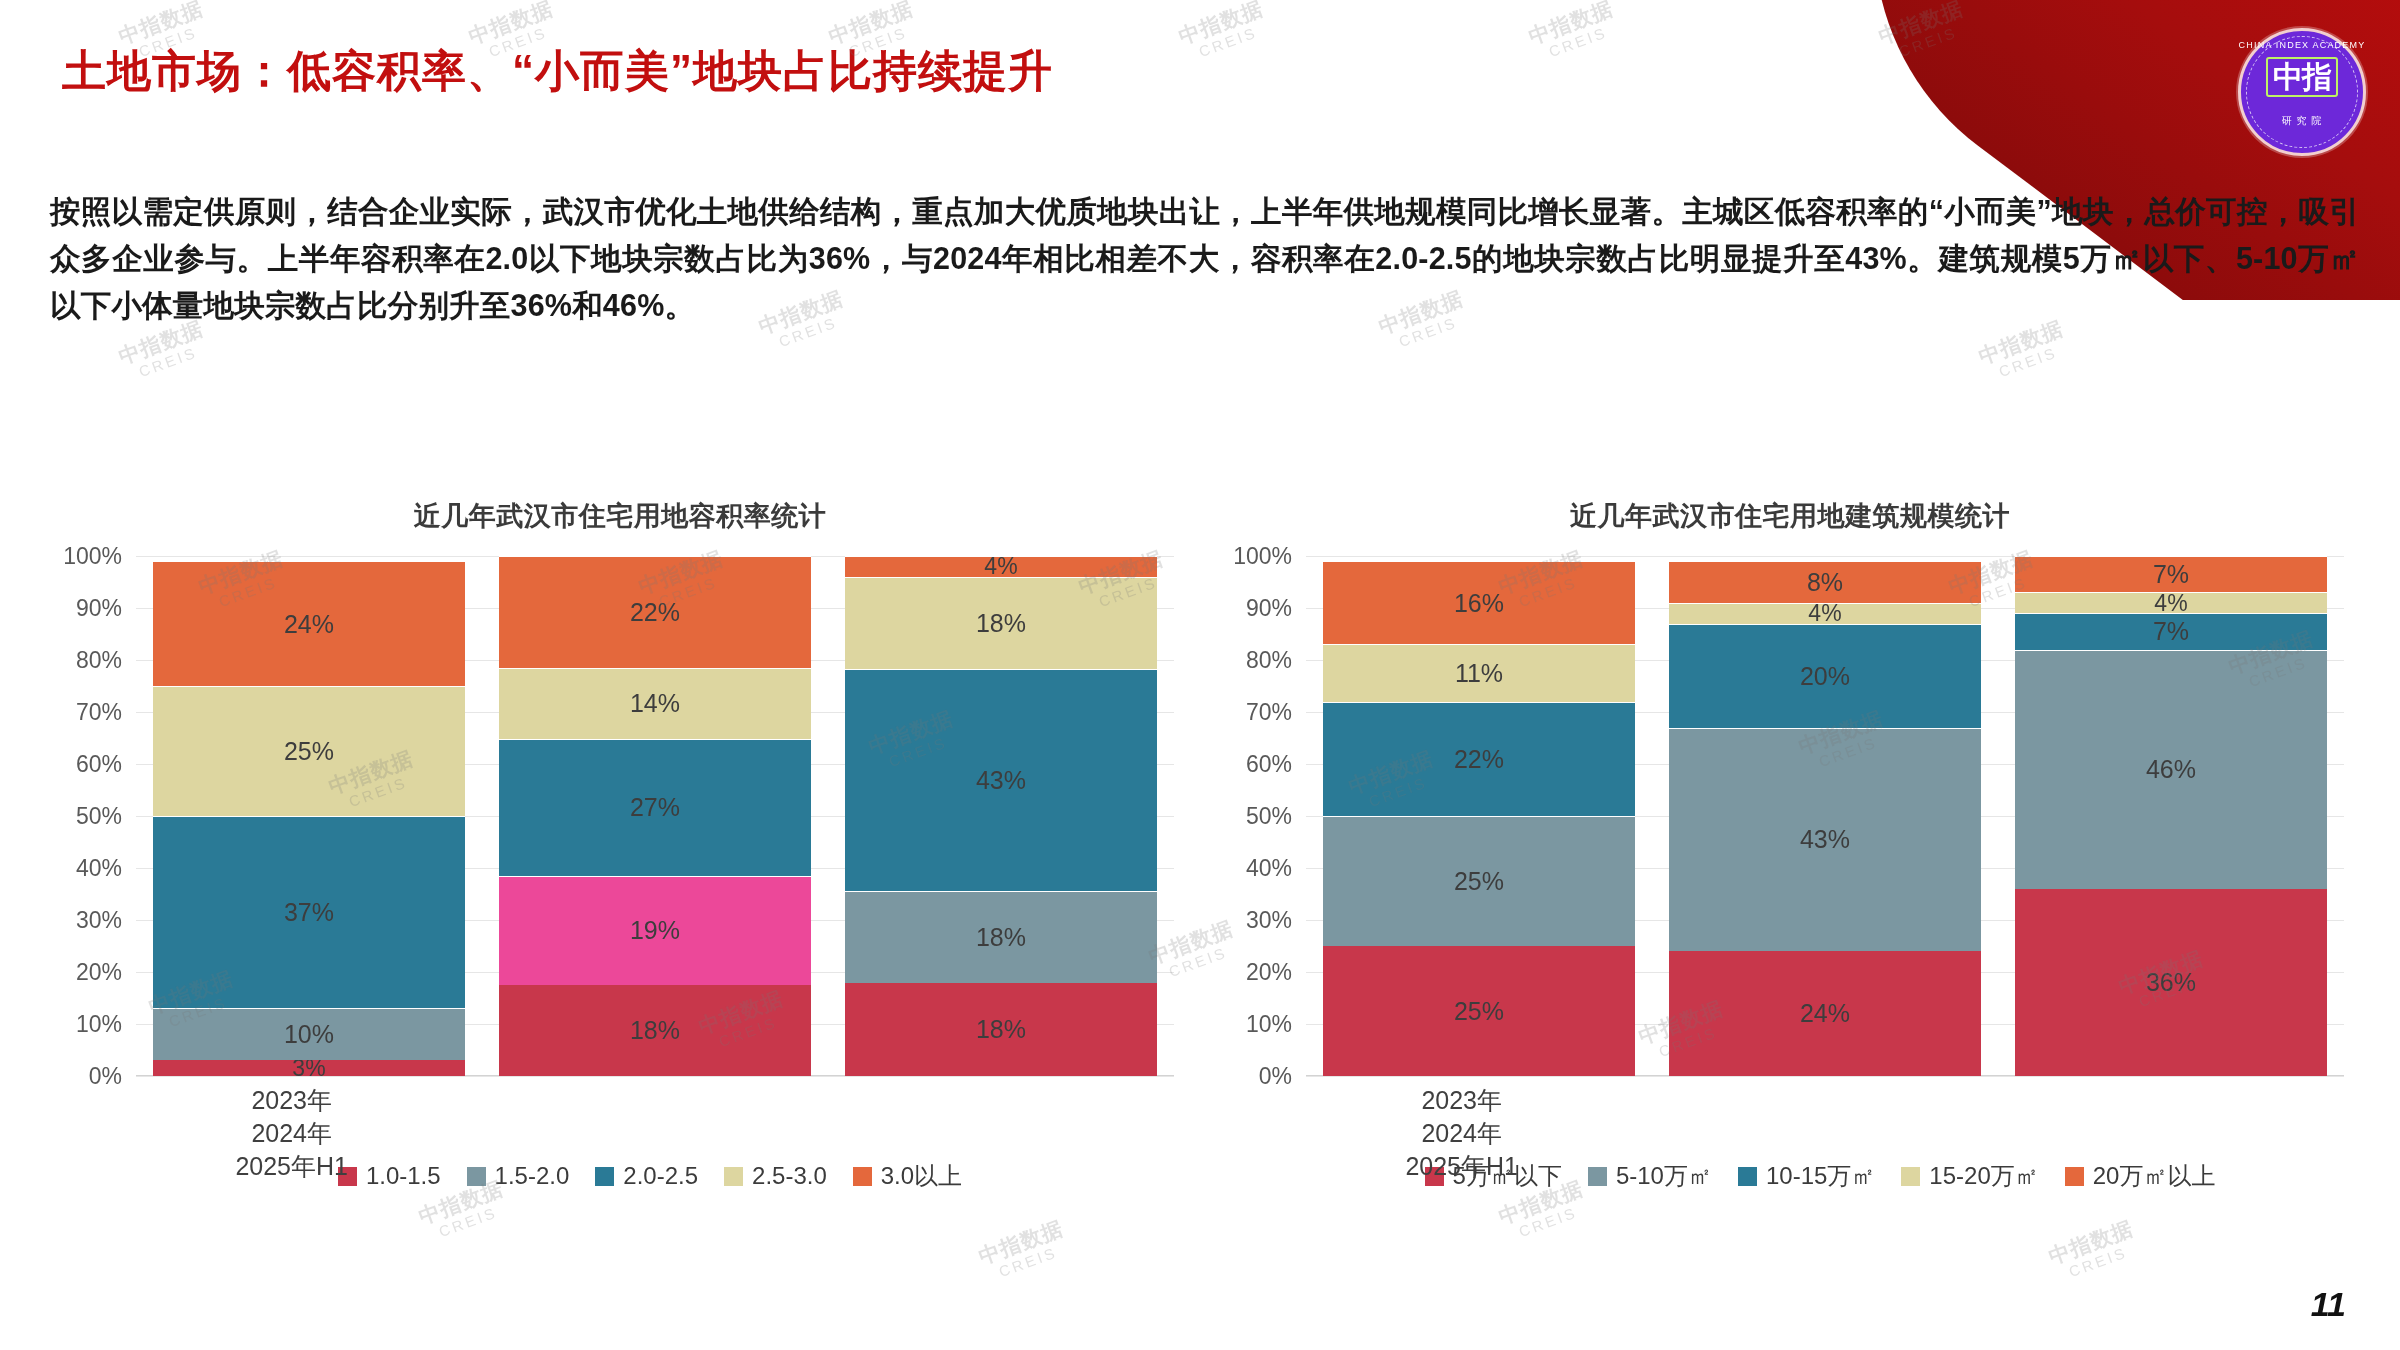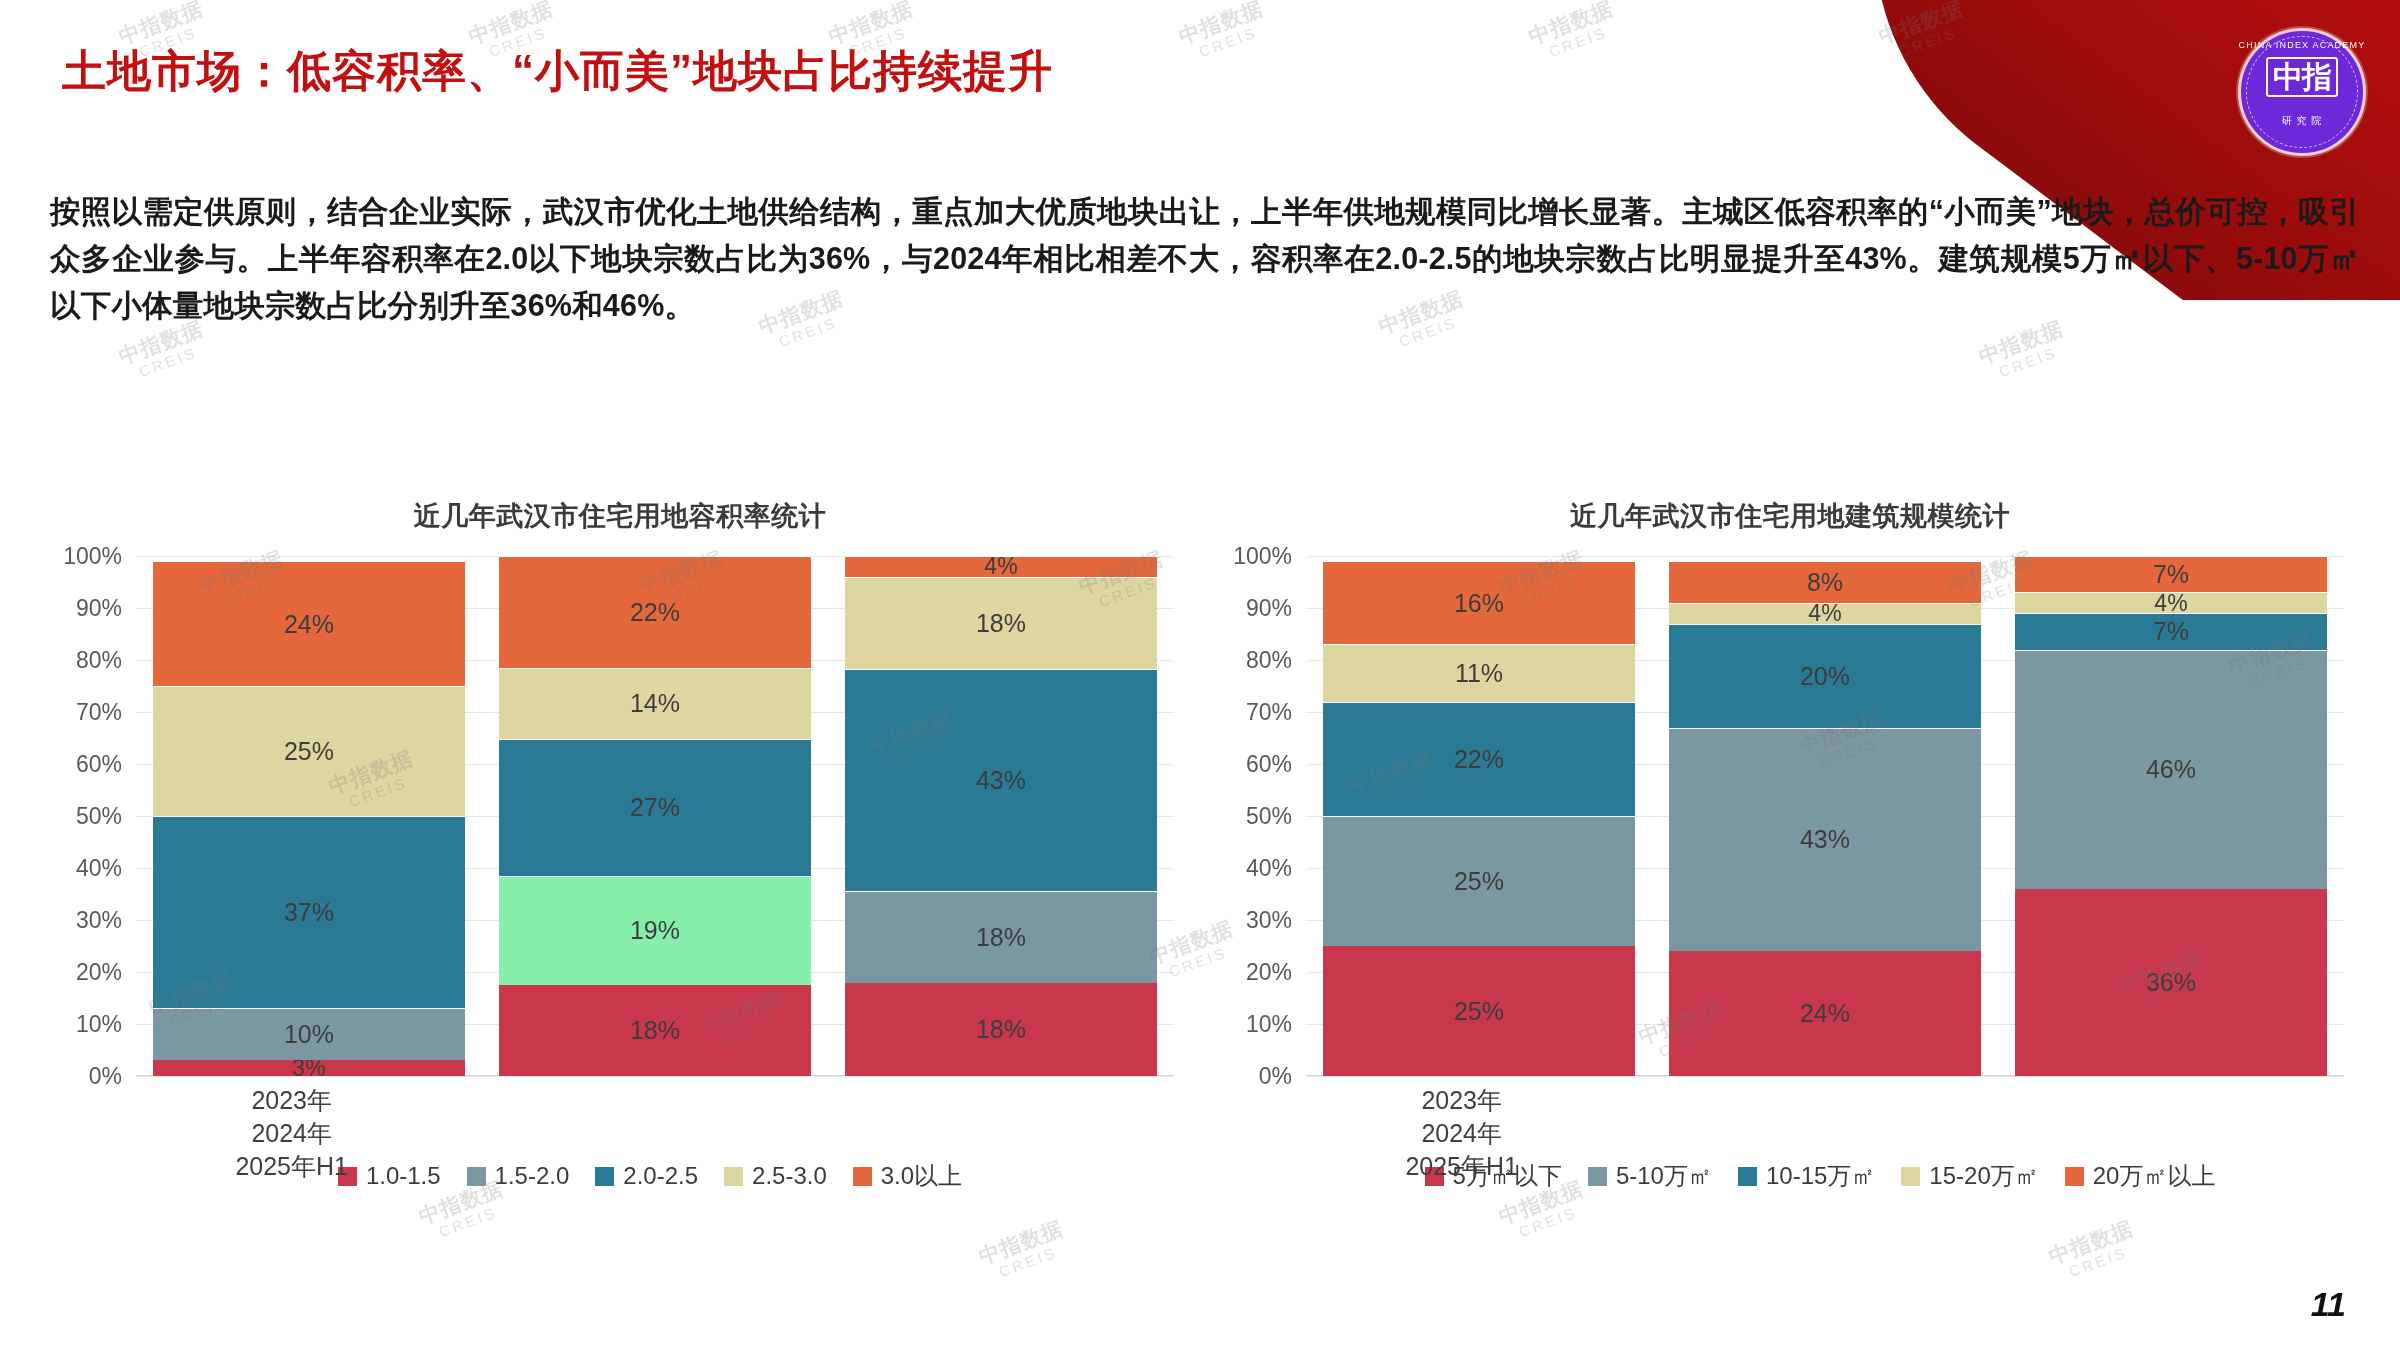--- a/index.html
+++ b/index.html
@@ -34,21 +34,21 @@
     box-shadow:0 0 0 2px rgba(255,255,255,.25);
   }
   .logo-seal .ring{
     width:112px; height:112px; border-radius:50%;
     border:1.5px dashed rgba(255,255,255,.7);
     display:flex; flex-direction:column; align-items:center; justify-content:center;
     color:#fff;
   }
   .logo-seal .mark{
     font-size:30px; font-weight:bold; line-height:1; letter-spacing:-1px;
-    border:2px solid #fef9c3; padding:3px 5px; border-radius:3px;
+    border:2px solid #bef264; padding:3px 5px; border-radius:3px;
   }
   .logo-seal .sub{ font-size:10px; margin-top:17px; letter-spacing:1px; }
   .logo-seal .arc{
     position:absolute; font-size:9px; color:#fff; letter-spacing:1.2px;
     top:9px; width:128px; text-align:center;
   }
 
   
   .headline{
     position:absolute; left:62px; top:42px;
@@ -198,21 +198,21 @@
             <span>25%</span>
           </div>
           <div class="seg" style="height: 124.8px; background: rgb(228, 104, 60);">
             <span>24%</span>
           </div>
         </div>
         <div class="bar-col">
           <div class="seg" style="height: 93.6px; background: rgb(200, 55, 75);">
             <span>18%</span>
           </div>
-          <div class="seg" style="height: 112px; background: #86efac;">
+          <div class="seg" style="height: 112px; background: #ec4899;">
             <span>19%</span>
           </div>
           <div class="seg" style="height: 140.4px; background: rgb(42, 122, 150);">
             <span>27%</span>
           </div>
           <div class="seg" style="height: 72.8px; background: rgb(221, 214, 160);">
             <span>14%</span>
           </div>
           <div class="seg" style="height: 114.4px; background: rgb(228, 104, 60);">
             <span>22%</span>

